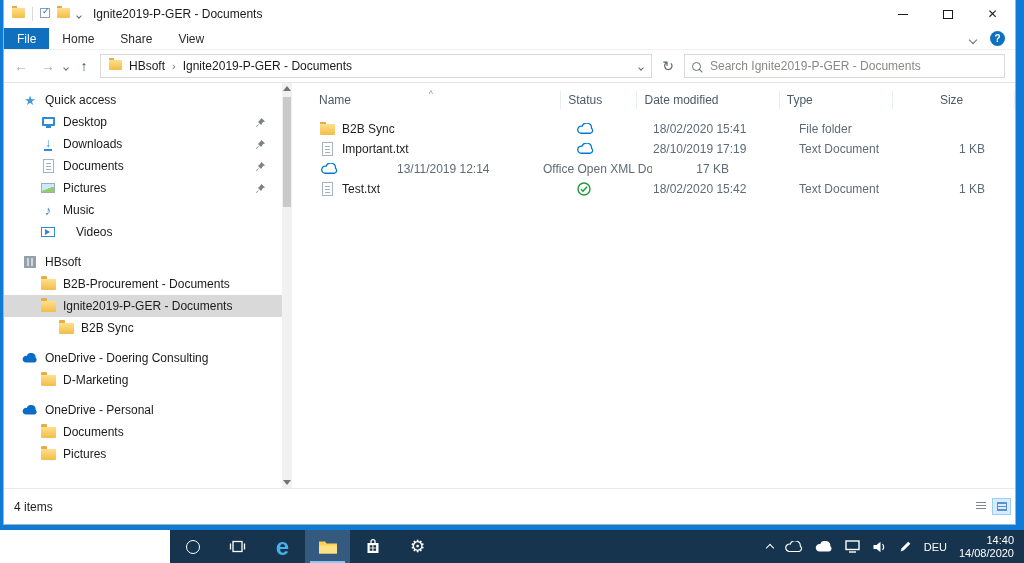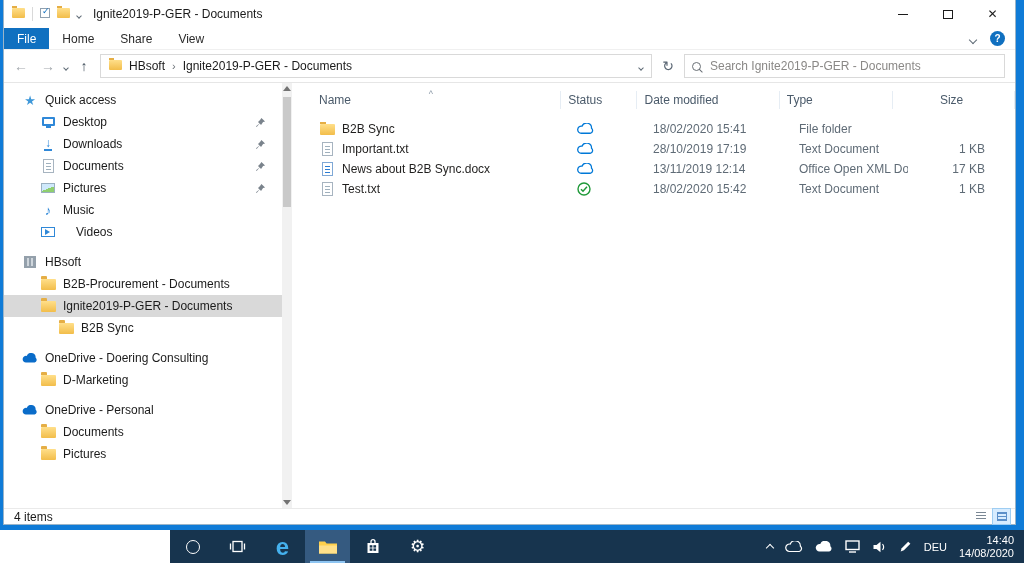--- a/index.html
+++ b/index.html
@@ -102,21 +102,21 @@
   .si-download { color:#2f88d8; font-weight:bold; font-size:12px; line-height:11px; border-bottom:2px solid #2f88d8; padding:0 1px; }
   .si-pic { width:14px; height:10px; border:1px solid #9ab0c0; background:linear-gradient(160deg,#cfe9fb 55%,#8fcf6e 55%); }
   .si-music { color:#2f88d8; font-size:13px; line-height:1; }
   .si-video { width:14px; height:10px; border:1px solid #2f88d8; position:relative; }
   .si-video::after { content:""; position:absolute; left:3px; top:1px; border-left:5px solid #2f88d8; border-top:3px solid transparent; border-bottom:3px solid transparent; }
   .si-building { width:12px; height:12px; background:#94a0ab; position:relative; }
   .si-building::after { content:""; position:absolute; left:3px; right:3px; top:2px; bottom:2px;
     background:repeating-linear-gradient(90deg,#cfd6dc 0 2px, transparent 2px 4px); }
 
   
-  .statusbar { height:16px; border-top:1px solid #eaeaea; display:flex; align-items:center; padding:0 4px 0 10px; flex:0 0 auto; }
+  .statusbar { height:36px; border-top:1px solid #eaeaea; display:flex; align-items:center; padding:0 4px 0 10px; flex:0 0 auto; }
   .view-toggles { margin-left:auto; display:flex; gap:2px; }
   .vt { width:19px; height:17px; border:1px solid transparent; display:flex; align-items:center; justify-content:center; }
   .vt .lines { width:10px; height:9px; background:repeating-linear-gradient(#7a8794 0 1px, transparent 1px 3px); }
   .vt.active { background:#d7ecff; border-color:#9ecdf2; }
   .vt .thumbi { width:10px; height:9px; border:1px solid #5b8fc9; background:repeating-linear-gradient(#5b8fc9 0 1px, transparent 1px 3px); }
 
   
   .taskbar { position:absolute; left:0; bottom:0; width:1024px; height:33px; background:#17344e; display:flex; align-items:center; }
   .tb-search { width:170px; height:33px; background:#fff; flex:0 0 auto; }
   .tb-btn { width:45px; height:33px; display:flex; align-items:center; justify-content:center; position:relative; }
@@ -351,26 +351,20 @@
               <span class="fcell c-status">
                 <svg width="17" height="12" viewBox="0 0 24 16">
   <path d="M19 14H6a5 5 0 1 1 1-9.9A7 7 0 0 1 20.5 7 4 4 0 0 1 19 14z" fill="none" stroke="#0078d7" stroke-width="1.8"></path>
                 </svg>
               </span>
               <span class="fcell c-date">28/10/2019 17:19</span>
               <span class="fcell c-type">Text Document</span>
               <span class="fcell c-size">1 KB</span>
             </div>
             <div class="frow">
-              <span class="fcell c-name">
-                <span class="si">
-                  <span class="fi-page docx"></span>
-                </span>
-                <span class="fname">News about B2B Sync.docx</span>
-              </span>
               <span class="fcell c-status">
                 <svg width="17" height="12" viewBox="0 0 24 16">
   <path d="M19 14H6a5 5 0 1 1 1-9.9A7 7 0 0 1 20.5 7 4 4 0 0 1 19 14z" fill="none" stroke="#0078d7" stroke-width="1.8"></path>
                 </svg>
               </span>
               <span class="fcell c-date">13/11/2019 12:14</span>
               <span class="fcell c-type">Office Open XML Do...</span>
               <span class="fcell c-size">17 KB</span>
             </div>
             <div class="frow">

